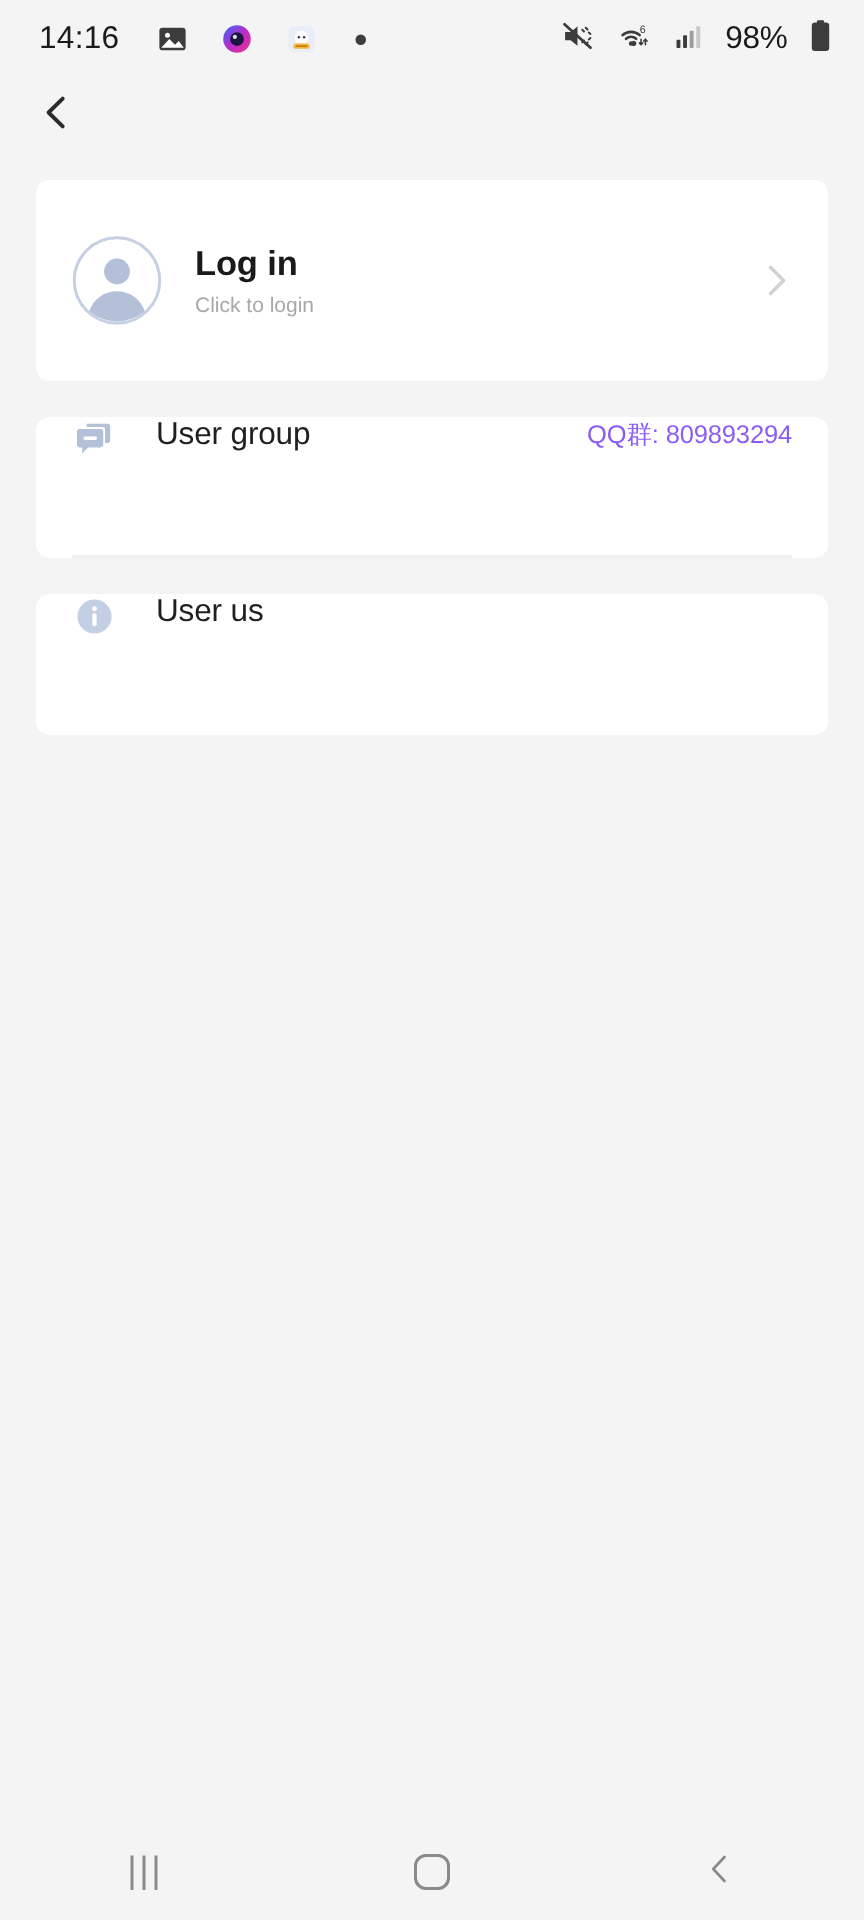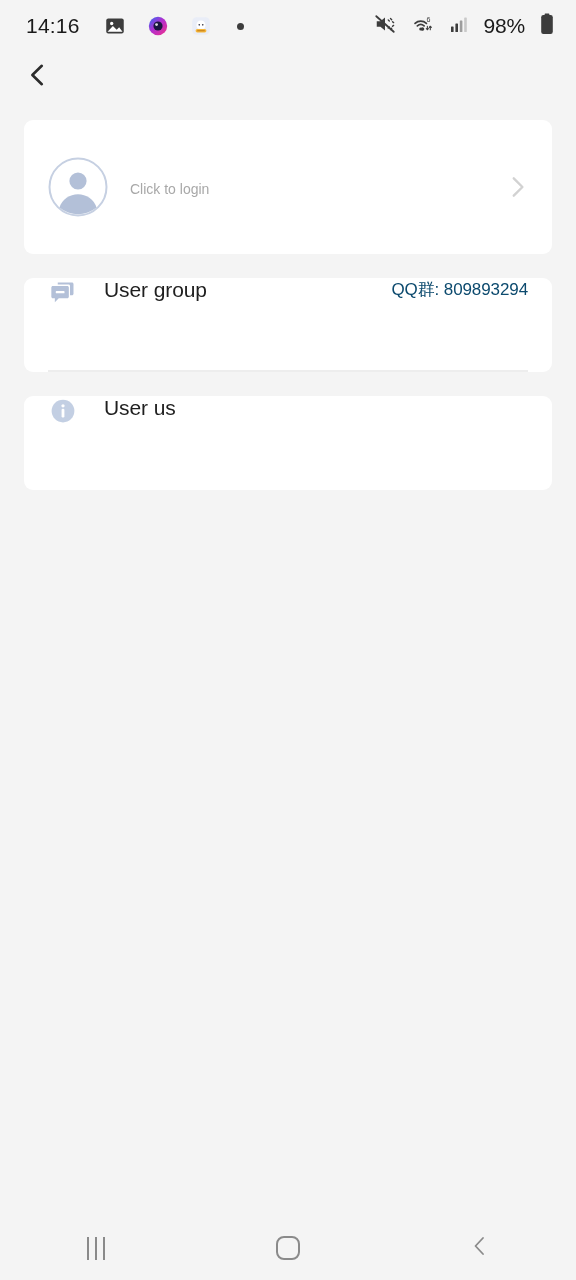--- a/index.html
+++ b/index.html
@@ -119,21 +119,21 @@
   }
   .menu-label {
     font-size: 21px;
     color: #1f1f1f;
     margin-left: 26px;
     flex: 1;
     letter-spacing: -0.1px;
   }
   .menu-value {
     font-size: 17px;
-    color: #0c4a6e;
+    color: #8b5cf6;
     letter-spacing: -0.1px;
   }
   .divider {
     height: 1px;
     background: #ededed;
     margin-left: 24px;
     margin-right: 24px;
   }
 
   
@@ -264,20 +264,21 @@
   <div class="card">
     <div class="login-row">
       <span class="avatar">
         <svg width="60" height="60" viewBox="0 0 60 60">
           <circle cx="30" cy="30" r="28.5" fill="#ffffff" stroke="#c6d0e2" stroke-width="2"></circle>
           <circle cx="30" cy="24" r="8.6" fill="#b3c0d8"></circle>
           <path d="M11.5 50.5a19.5 19.5 0 0 1 37 0 28.5 28.5 0 0 1-37 0z" fill="#b3c0d8"></path>
         </svg>
       </span>
       <div class="login-text">
+        <div class="login-title">Log in</div>
         <div class="login-sub">Click to login</div>
       </div>
       <span class="chev-right">
         <svg width="26" height="26" viewBox="0 0 24 24">
           <path d="M9 4 L17 12 L9 20" stroke="#d2d2d2" stroke-width="2.2" fill="none" stroke-linecap="round" stroke-linejoin="round"></path>
         </svg>
       </span>
     </div>
   </div>
 

